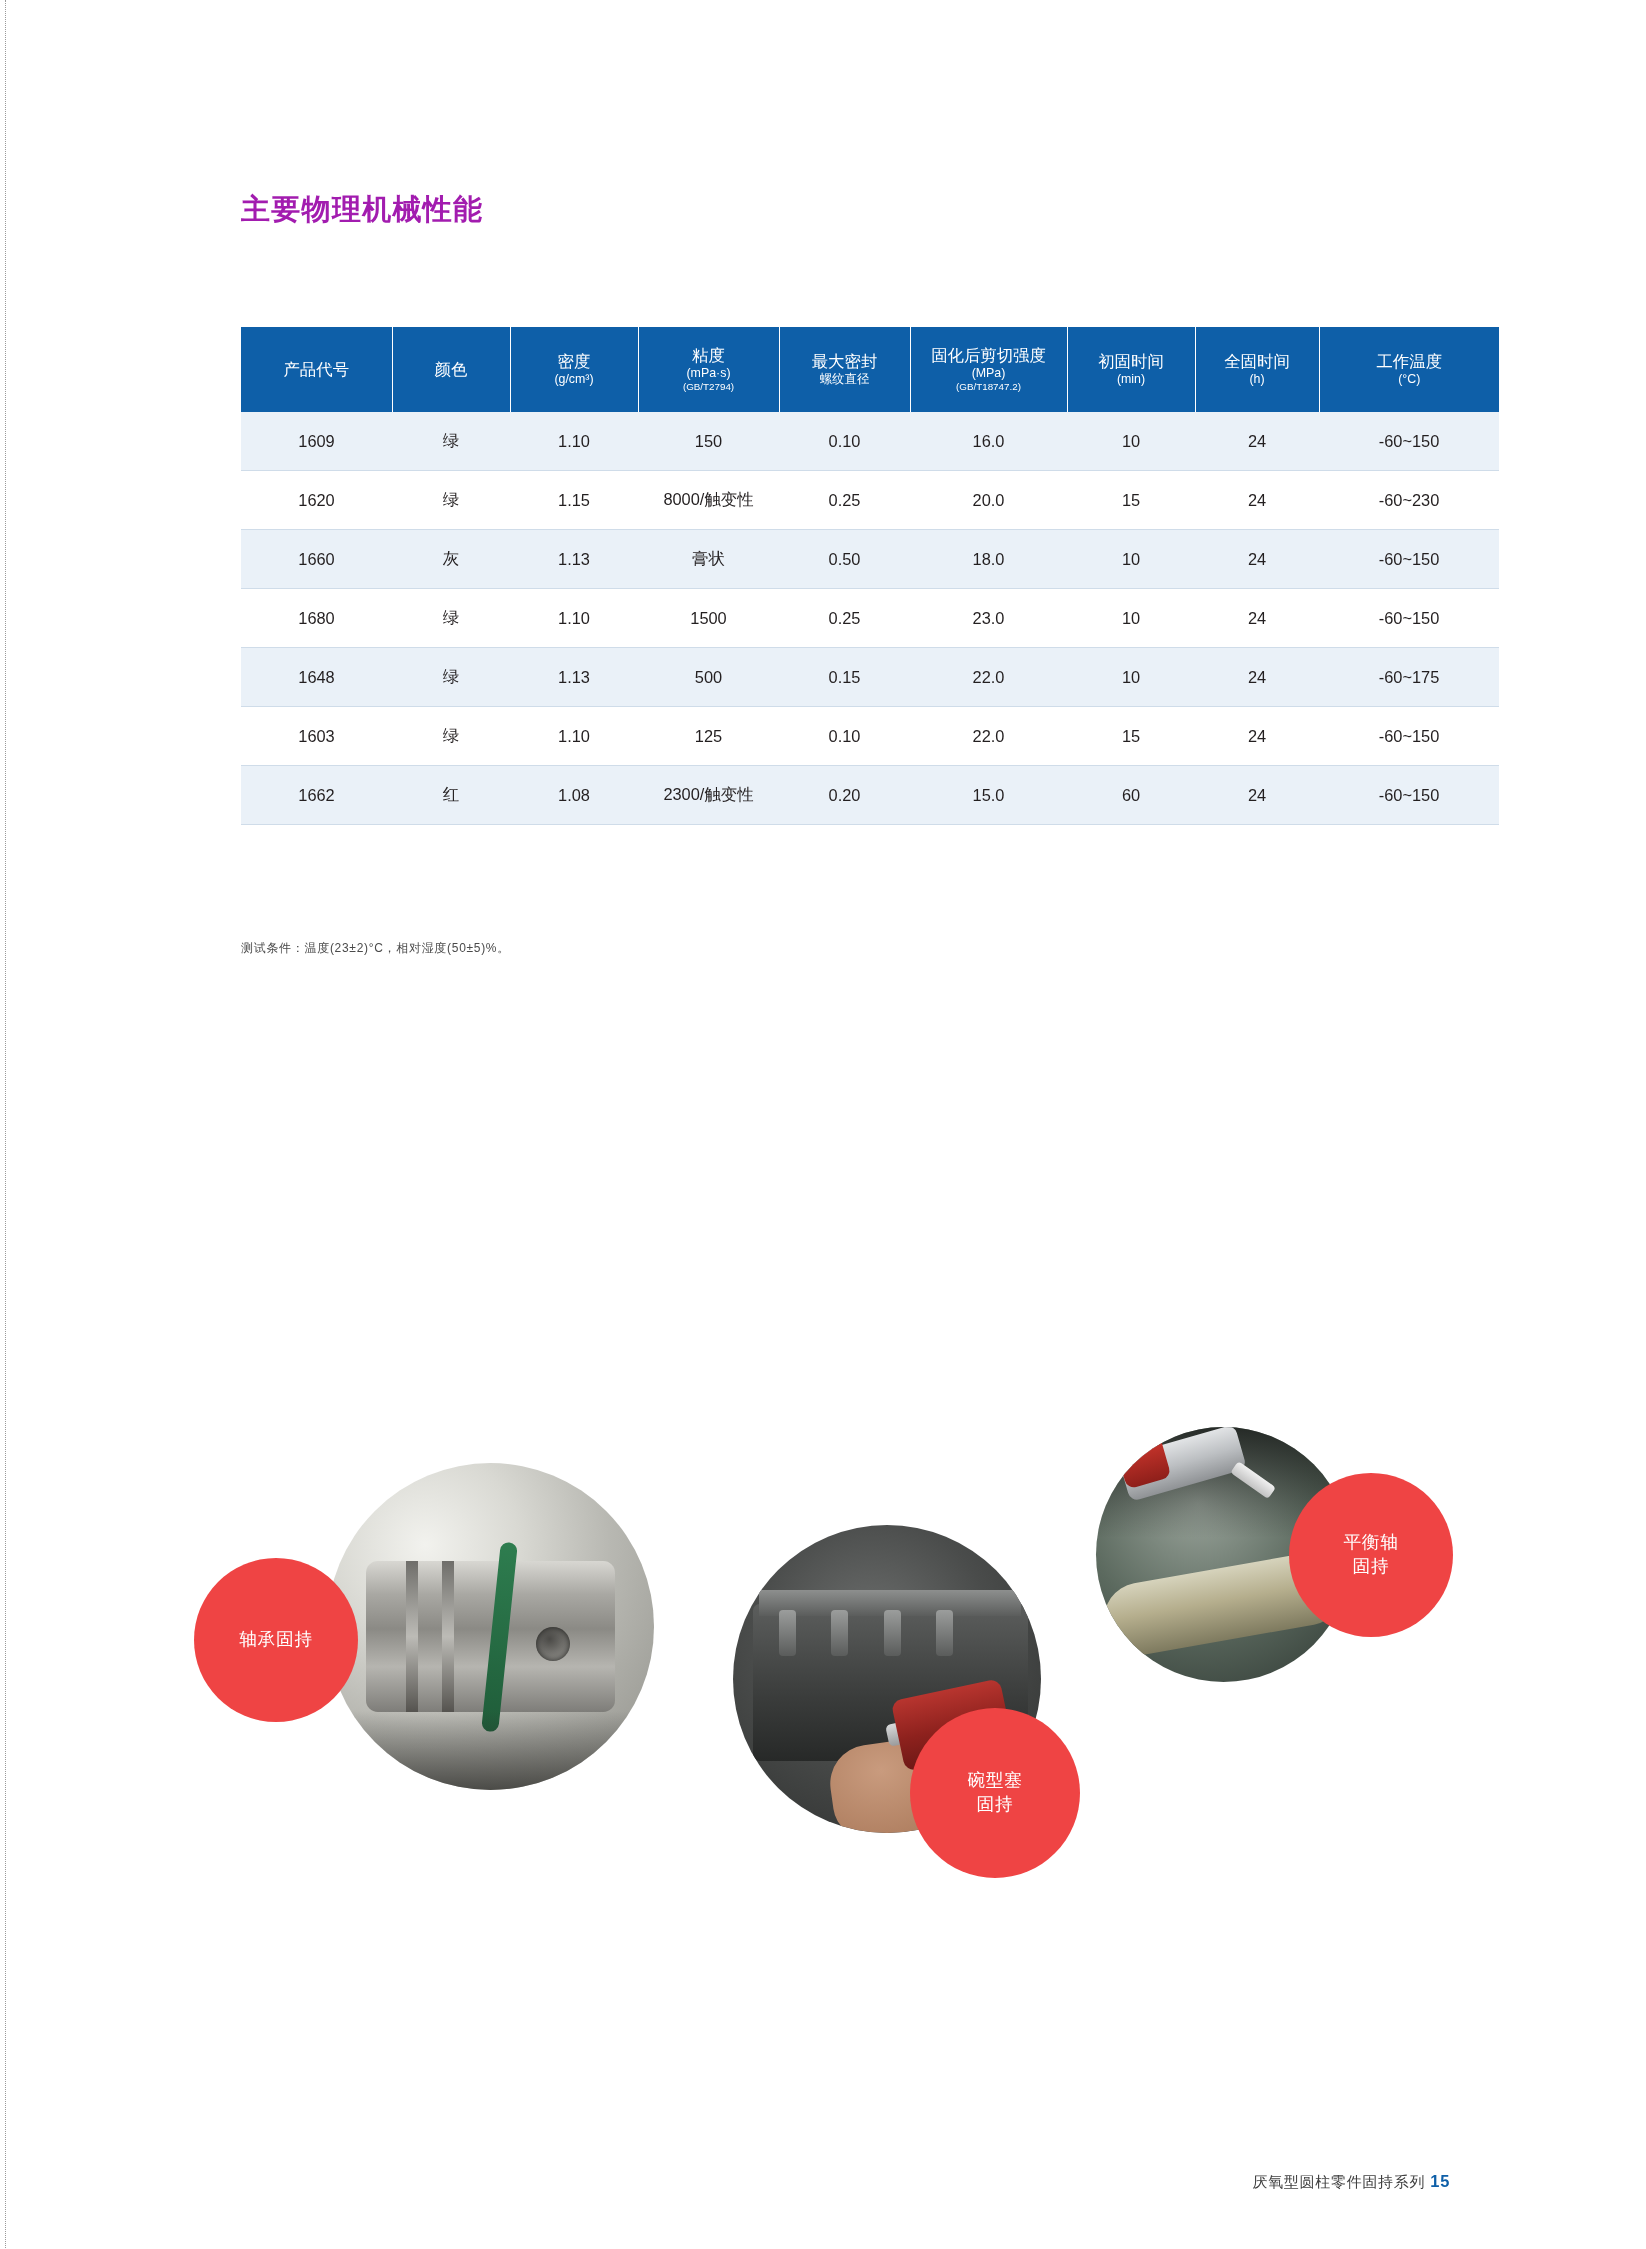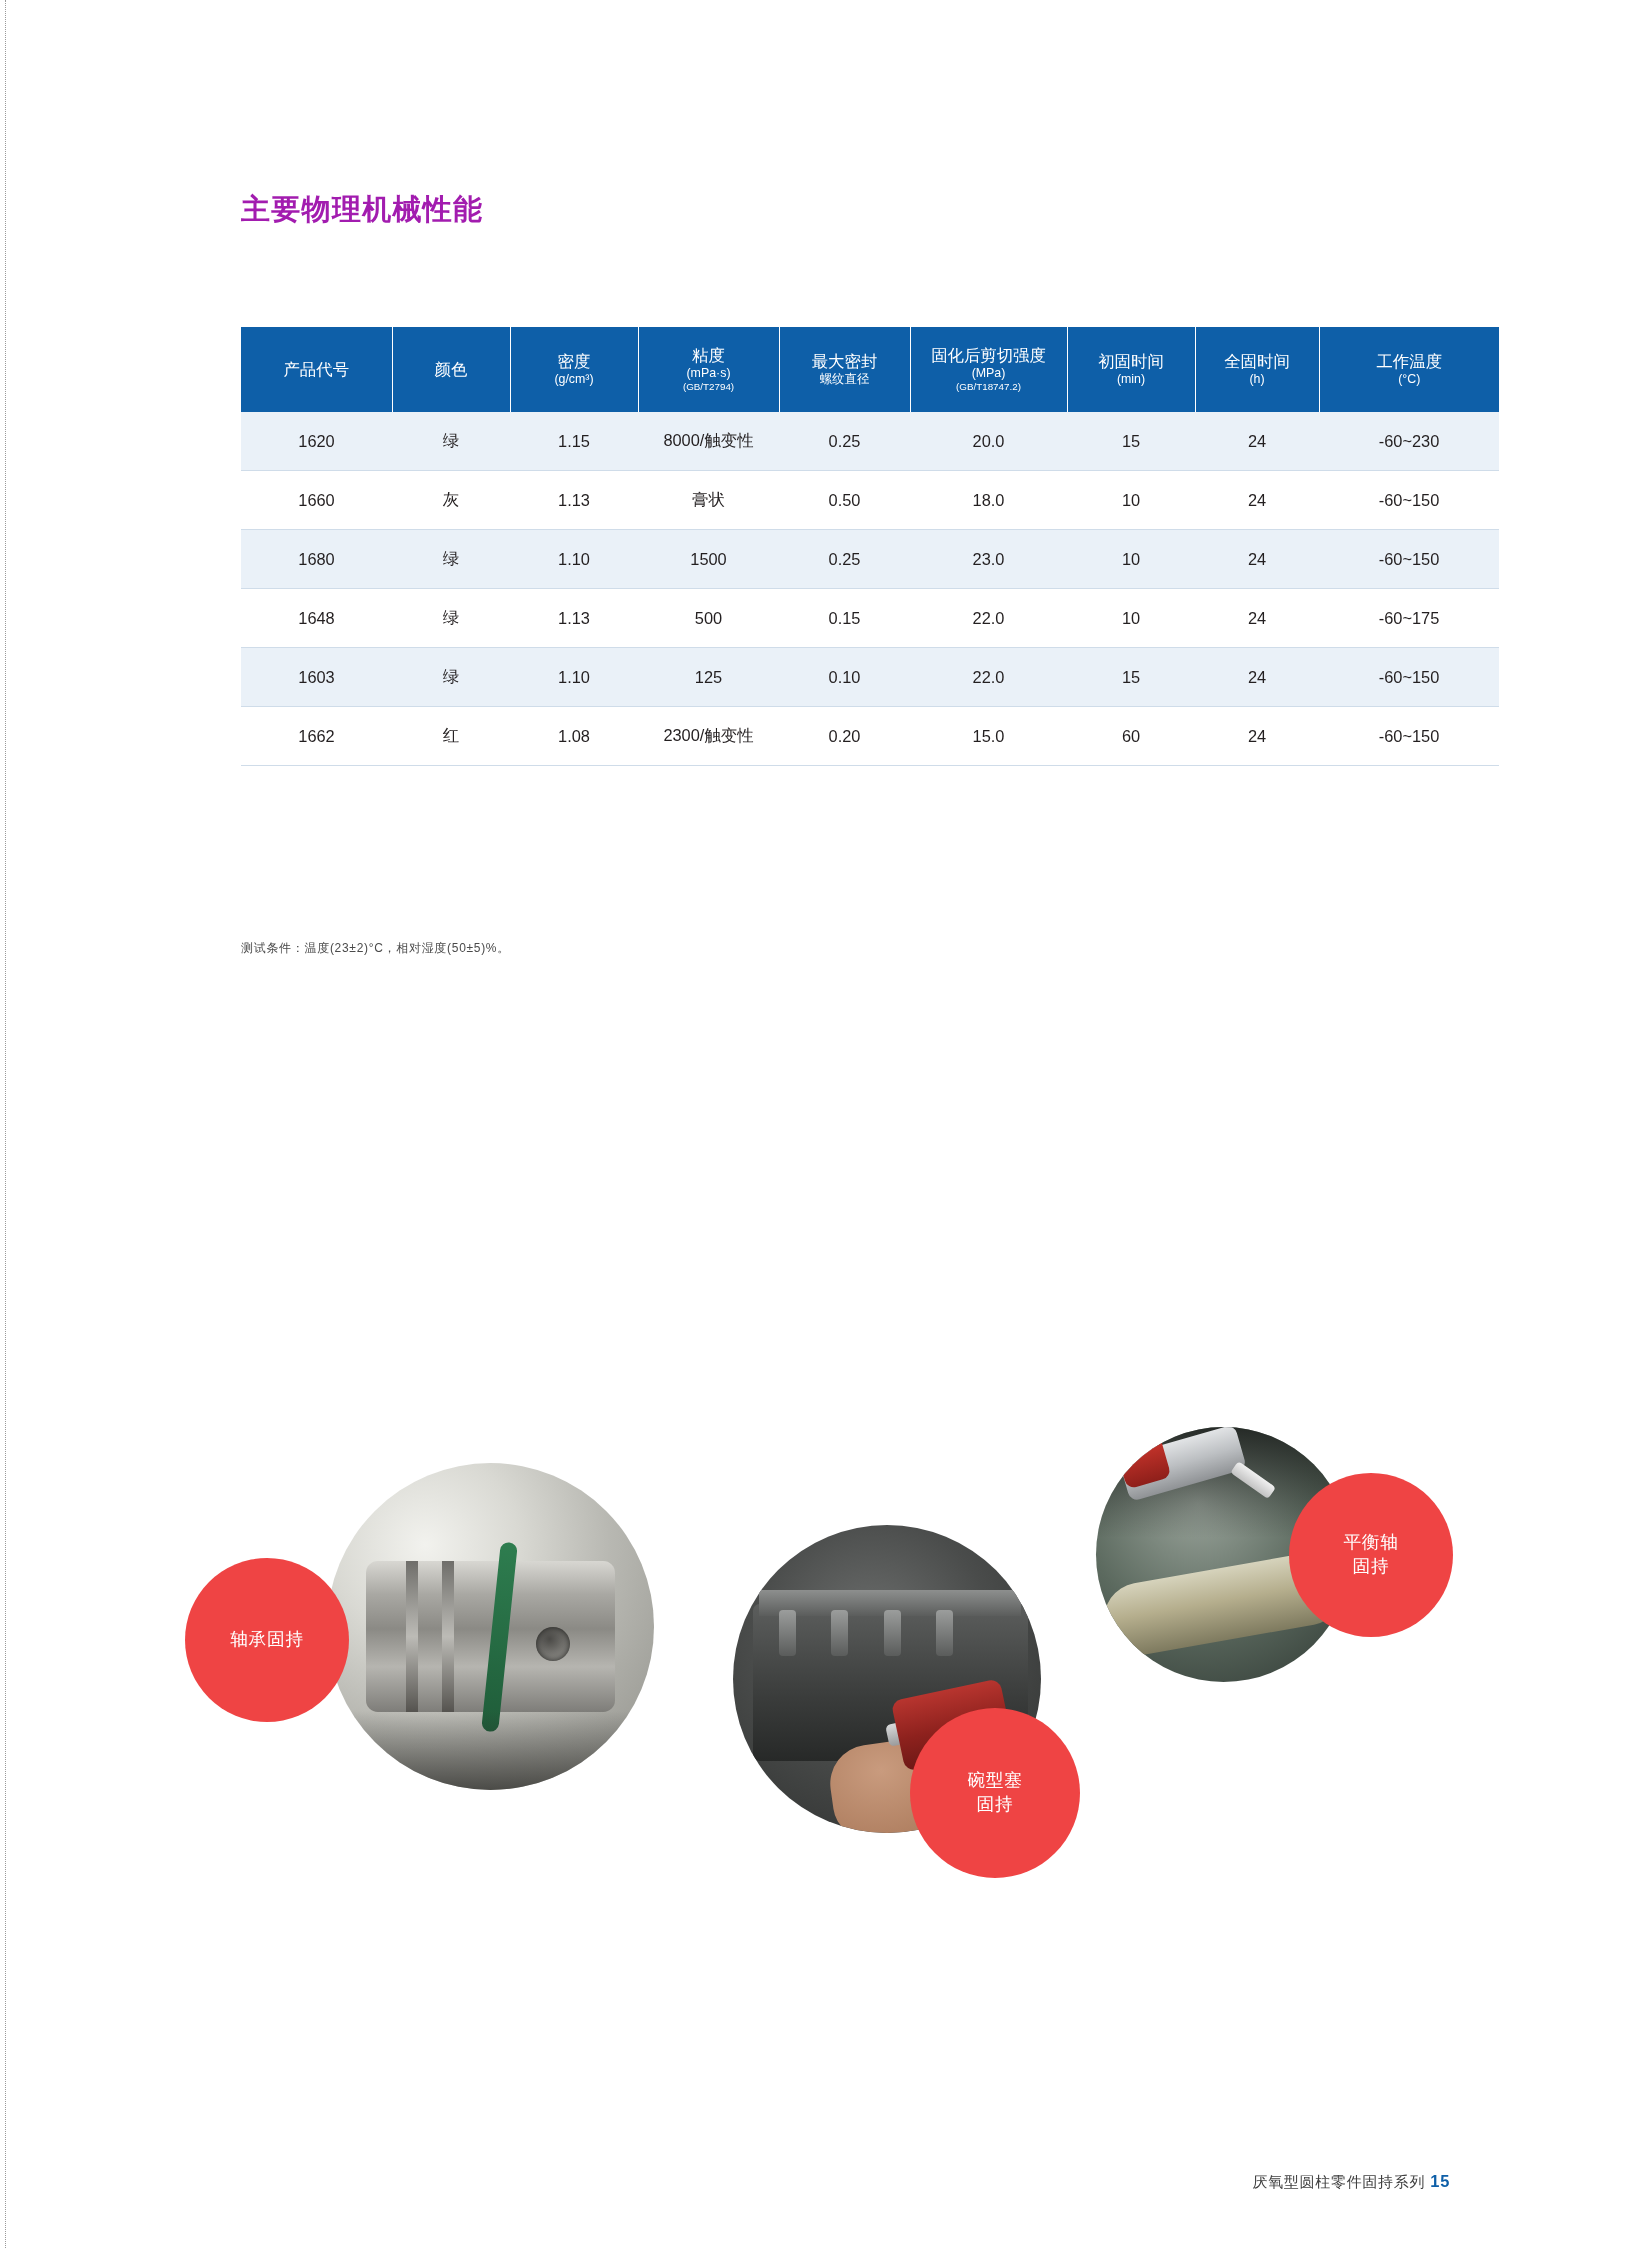--- a/index.html
+++ b/index.html
@@ -260,21 +260,21 @@
     transform: rotate(35deg);
   }
   .p3-dark {
     position: absolute;
     left: 0; top: 0;
     width: 255px; height: 111px;
     background: linear-gradient(180deg, rgba(25,28,26,.85) 0%, rgba(25,28,26,0) 100%);
   }
 
   
-  .bubble-1 { left: 2px;  top: 131px; width: 164px; height: 164px; }
+  .bubble-1 { left: 11px;  top: 131px; width: 164px; height: 164px; }
   .bubble-2 { left: 727px; top: 281px; width: 170px; height: 170px; }
   .bubble-3 { left: 1106px; top: 46px;  width: 164px; height: 164px; }
 
   .footer {
     position: absolute;
     right: 196px;
     top: 2172px;
     font-size: 15px;
     color: #3f3f3f;
     letter-spacing: 0.7px;
@@ -344,20 +344,31 @@
             <span class="sub">(h)</span>
           </th>
           <th>
             <span>工作温度</span>
             <span class="sub">(°C)</span>
           </th>
         </tr>
       </thead>
       <tbody>
         <tr>
+          <td>1609</td>
+          <td>绿</td>
+          <td>1.10</td>
+          <td>150</td>
+          <td>0.10</td>
+          <td>16.0</td>
+          <td>10</td>
+          <td>24</td>
+          <td>-60~150</td>
+        </tr>
+        <tr>
           <td>1620</td>
           <td>绿</td>
           <td>1.15</td>
           <td>8000/触变性</td>
           <td>0.25</td>
           <td>20.0</td>
           <td>15</td>
           <td>24</td>
           <td>-60~230</td>
         </tr>

